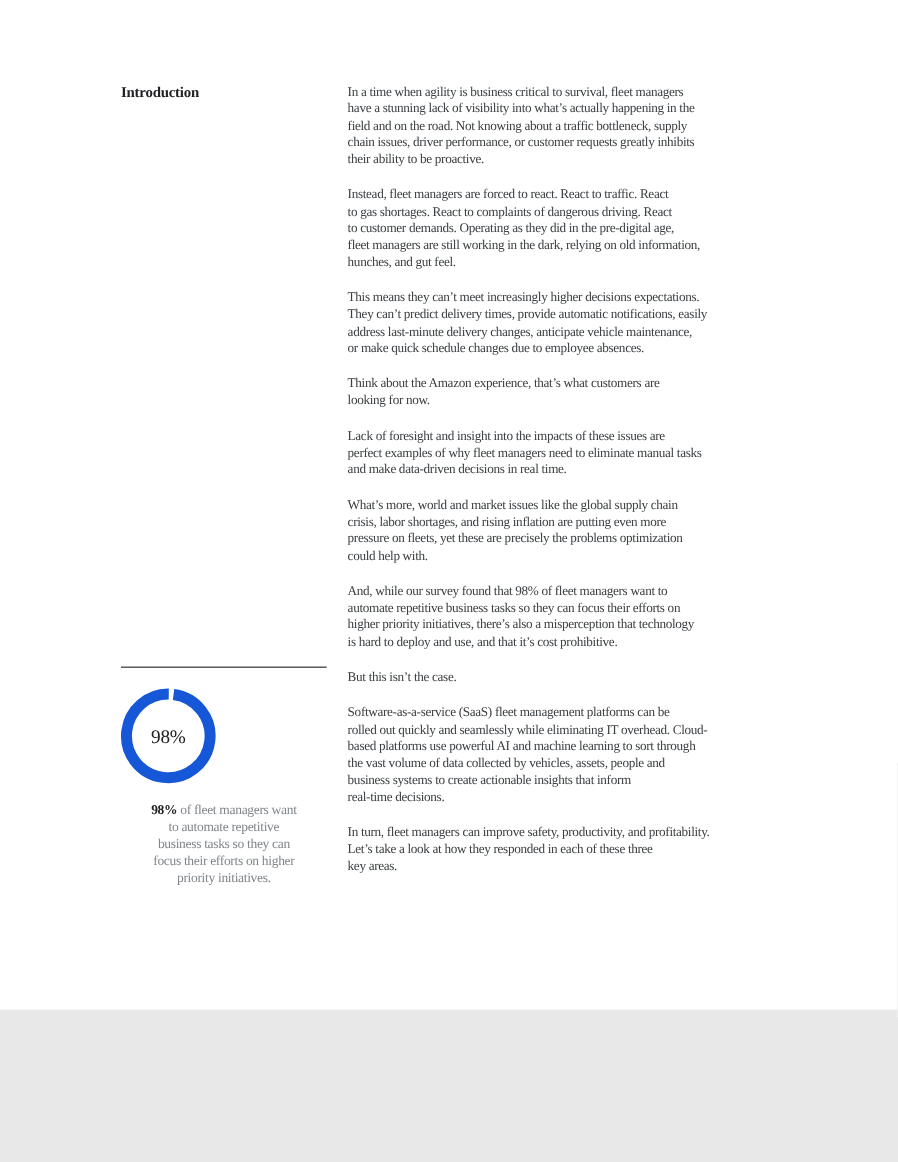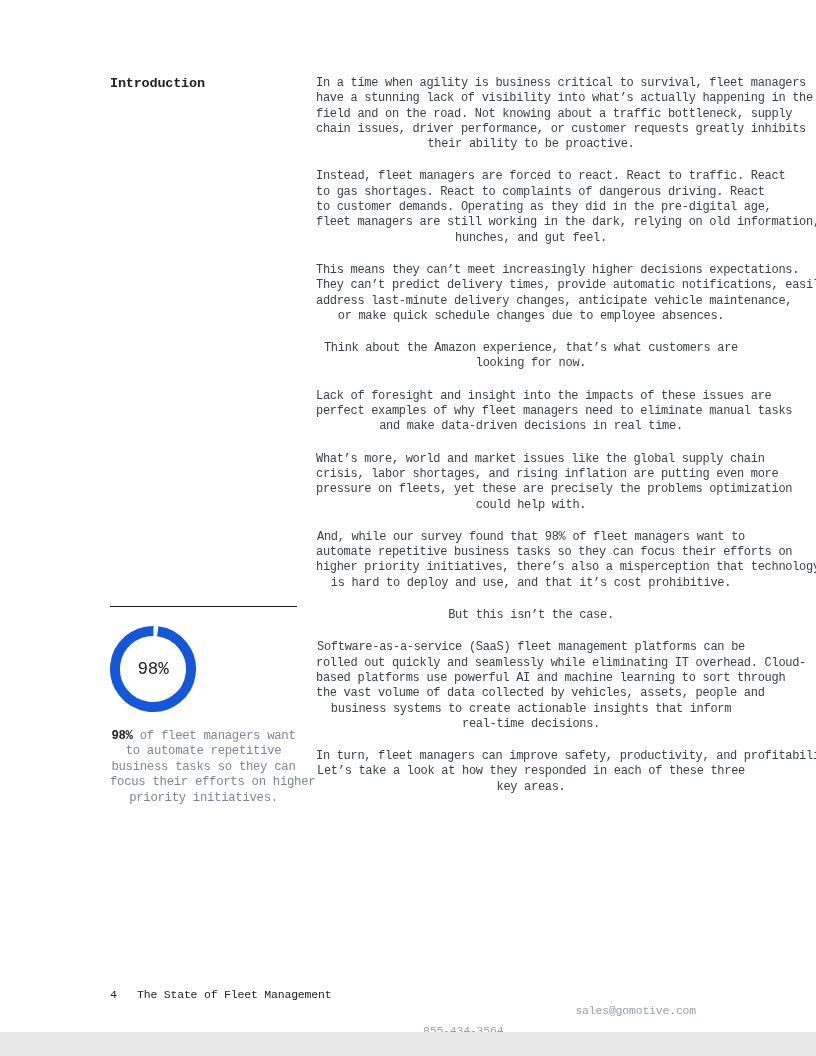--- a/index.html
+++ b/index.html
@@ -1,23 +1,23 @@
 <!DOCTYPE html>
 <html><head>
 <meta charset="utf-8">
 <style>
   * { margin: 0; padding: 0; box-sizing: border-box; }
   html, body { background: #e8e8e8; }
   .page {
     position: relative;
     width: 816px;
-    height: 1032px;
+    height: 918px;
     margin: 0 auto;
     background: #ffffff;
-    font-family: Liberation Mono, monospace;
+    font-family: Liberation Serif, serif;
     color: #3c4043;
     overflow: hidden;
     padding-left: 16px;
   }
   .section-label {
     position: absolute;
     left: 110px;
     top: 76px;
     font-size: 13.5px;
     font-weight: 700;
@@ -39,21 +39,20 @@
     white-space: pre;
     margin: 0 0 4px 0;
   }
   .article p {
     font-size: 12px;
     line-height: 15.3px;
     letter-spacing: -0.3px;
     color: #3c4043;
     white-space: pre;
     margin: 0 0 17px 0;
-    text-align: center;
   }
   .stat-block { position: absolute; left: 110px; top: 606px; width: 187px; }
   .stat-divider { border-top: 1.5px solid #1c1d1f; width: 187px; }
   .donut-wrap { position: relative; width: 88px; height: 88px; margin-top: 18px; margin-left: -1px; }
   .donut-wrap svg { display: block; }
   .donut-center-label {
     position: absolute;
     left: 0; top: 0; width: 88px; height: 88px;
     display: flex; align-items: center; justify-content: center;
     font-size: 17.5px;

